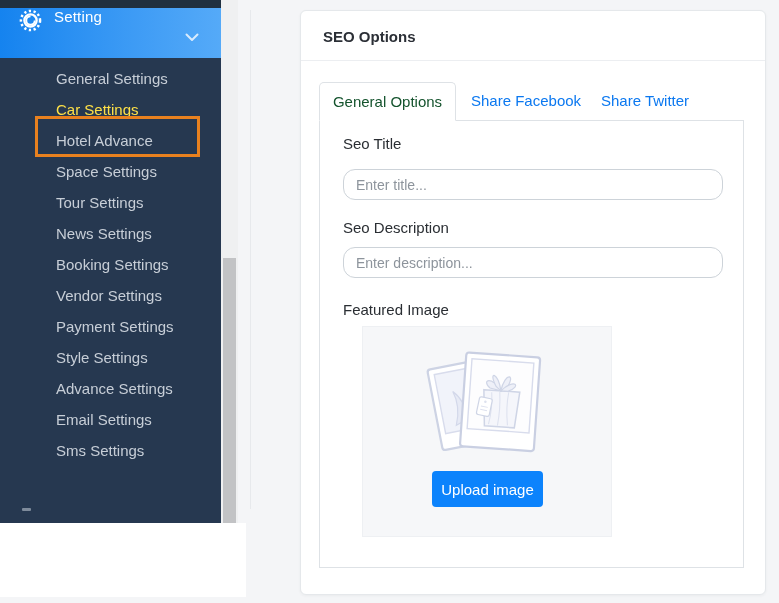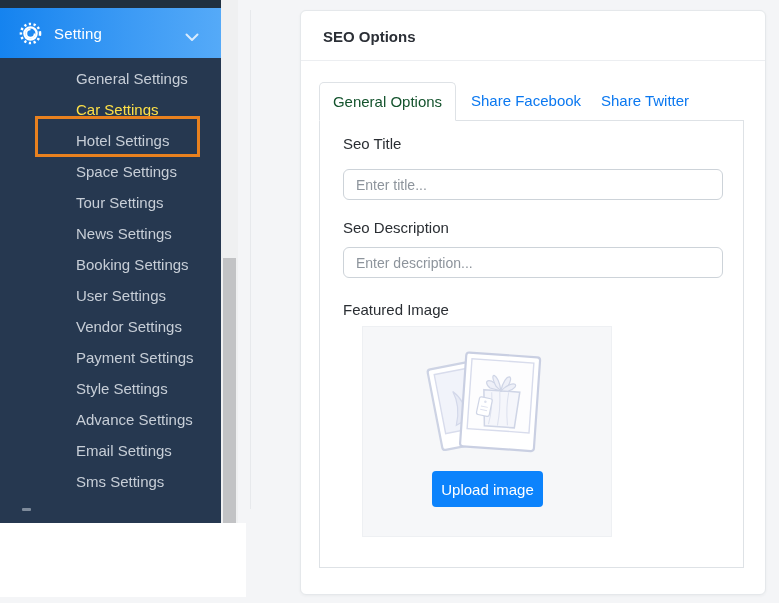--- a/index.html
+++ b/index.html
@@ -7,27 +7,27 @@
 
   
   .content-divider{position:absolute;left:250px;top:10px;width:1px;height:499px;background:#e7e9ec;}
   .below-sidebar-white{position:absolute;left:0;top:523px;width:246px;height:74px;background:#ffffff;}
 
   
   .sidebar{position:absolute;left:0;top:0;width:221px;height:523px;background:#263850;}
   .sidebar-topstrip{position:absolute;left:0;top:0;width:221px;height:8px;background:#20303f;}
   .sidebar-header{position:absolute;left:0;top:8px;width:221px;height:50px;
     background:linear-gradient(90deg,#1583ef 0%,#3d9bf5 60%,#55aaf8 100%);
-    display:flex;align-items:center;cursor:pointer;}
+    display:flex;align-items:flex-start;cursor:pointer;}
   .sidebar-header .gear{margin-left:18px;width:24px;height:24px;display:flex;align-items:center;justify-content:center;}
   .sidebar-header .hlabel{margin-left:12px;color:#ffffff;font-size:15px;letter-spacing:.2px;}
   .sidebar-header .chev{position:absolute;right:22px;top:20px;}
 
   .sidebar-menu{position:absolute;left:0;top:63px;width:221px;}
-  .side-item{height:31px;line-height:31px;padding-left:76px;font-size:15px;color:#c7ced7;cursor:pointer;white-space:nowrap;}
+  .side-item{height:31px;line-height:31px;padding-left:56px;font-size:15px;color:#c7ced7;cursor:pointer;white-space:nowrap;}
   .side-item.link-blue{color:#fde047;}
   .hotel-highlight{position:absolute;left:35px;top:116px;width:159px;height:35px;border:3px solid #e8811f;pointer-events:none;}
   .collapse-dash{position:absolute;left:22px;top:508px;width:9px;height:3px;background:#7e8b9b;border-radius:1px;}
 
   
   .side-scroll{position:absolute;left:221px;top:0;width:17px;height:523px;background:#eff0f1;}
   .side-scroll .thumb{position:absolute;left:2px;top:258px;width:13px;height:265px;background:#c2c3c5;}
 
   
   .card{position:absolute;left:300px;top:10px;width:464px;height:583px;background:#ffffff;
@@ -43,21 +43,21 @@
   .tab-link.fb{left:170px;}
   .tab-link.tw{left:300px;}
 
   .tab-content{position:absolute;left:18px;top:109px;width:425px;height:448px;border:1px solid #dee2e6;
     background:#fff;box-sizing:border-box;z-index:1;}
 
   .form-label{position:absolute;left:23px;font-size:15px;color:#2a2e33;}
   .lbl-title{top:14px;}
   .lbl-desc{top:98px;}
   .lbl-img{top:180px;}
-  .text-input{position:absolute;left:23px;width:380px;height:31px;border:1px solid #cdd3d9;border-radius:6px;
+  .text-input{position:absolute;left:23px;width:380px;height:31px;border:1px solid #cdd3d9;border-radius:12px;
     box-sizing:border-box;padding:0 12px;font-size:14px;color:#be185d;outline:none;font-family:"Liberation Sans",sans-serif;}
   .text-input::placeholder{color:#8d949c;}
   .inp-title{top:48px;}
   .inp-desc{top:126px;}
 
   .featured-panel{position:absolute;left:23px;top:205px;width:250px;height:211px;background:#f6f7f9;border:1px solid #eef0f3;box-sizing:border-box;margin-left:19px;}
   .illus{position:absolute;left:58px;top:20px;}
   .upload-btn{position:absolute;left:69px;top:144px;width:111px;height:36px;background:#0c83fc;color:#ffffff;
     border:none;border-radius:4px;font-size:15px;cursor:pointer;font-family:"Liberation Sans",sans-serif;}
 </style>
@@ -84,26 +84,25 @@
       <span class="chev">
         <svg width="14" height="9" viewBox="0 0 14 9" fill="none">
           <polyline points="1.5,1.5 7,7 12.5,1.5" stroke="#d9ebfd" stroke-width="2" stroke-linecap="round" stroke-linejoin="round"></polyline>
         </svg>
       </span>
     </div>
 
     <div class="sidebar-menu">
       <div class="side-item">General Settings</div>
       <div class="side-item link-blue">Car Settings</div>
-      <div class="side-item">Hotel Settings</div>
+      <div class="side-item">Hotel Advance</div>
       <div class="side-item">Space Settings</div>
       <div class="side-item">Tour Settings</div>
       <div class="side-item">News Settings</div>
       <div class="side-item">Booking Settings</div>
-      <div class="side-item">User Settings</div>
       <div class="side-item">Vendor Settings</div>
       <div class="side-item">Payment Settings</div>
       <div class="side-item">Style Settings</div>
       <div class="side-item">Advance Settings</div>
       <div class="side-item">Email Settings</div>
       <div class="side-item">Sms Settings</div>
     </div>
 
     <div class="hotel-highlight"></div>
     <div class="collapse-dash"></div>

